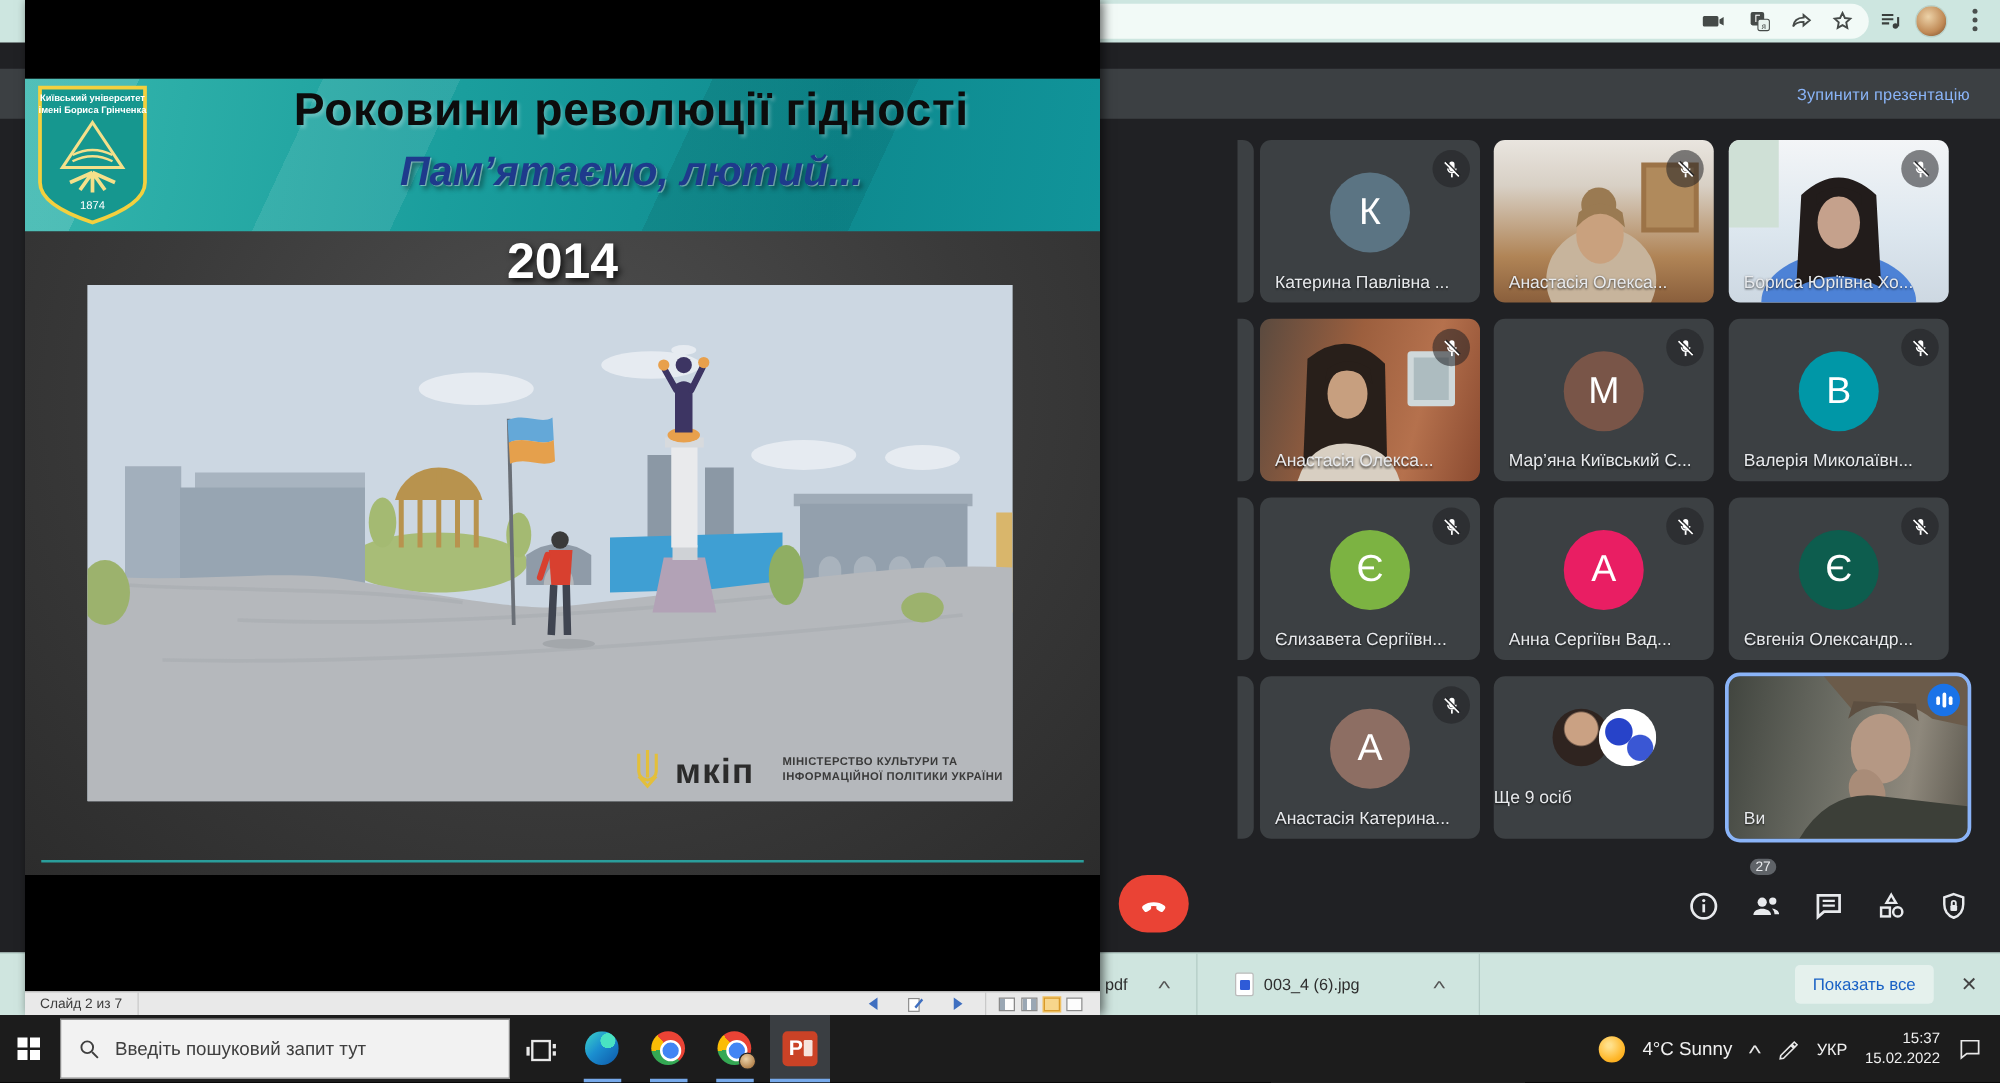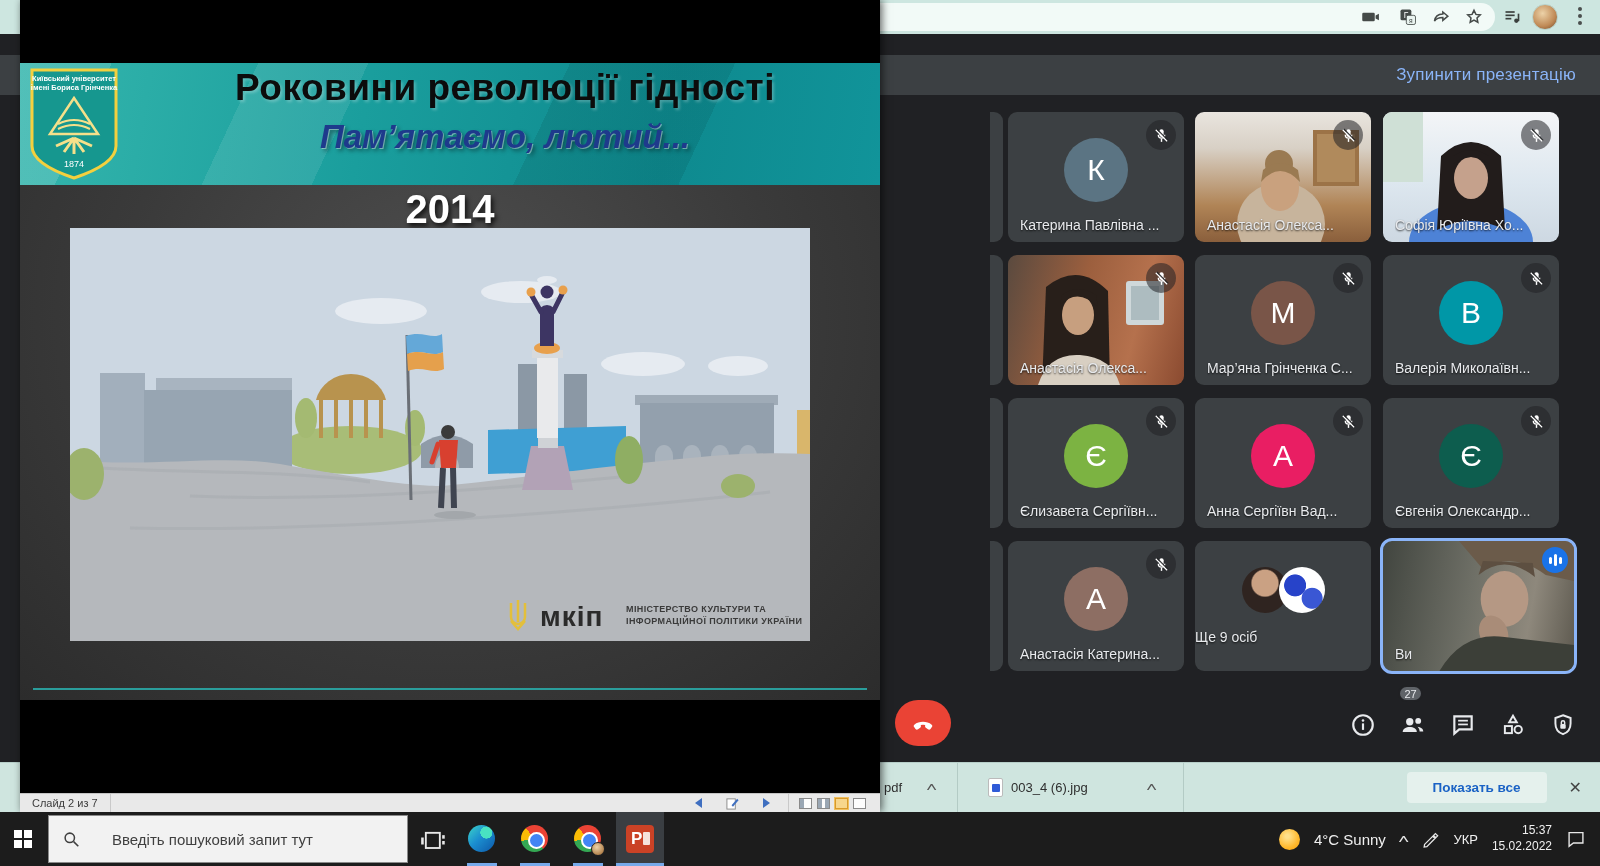--- a/index.html
+++ b/index.html
@@ -13,21 +13,21 @@
   .tb-ic { position:absolute; top:7px; width:20px; height:20px; }
   .tb-ic svg { width:100%; height:100%; }
   #avatar { position:absolute; left:1532px; top:4px; width:26px; height:26px; border-radius:50%;
             background:radial-gradient(circle at 40% 35%, #ecd2a8, #c08a56 60%, #6f4526); border:1px solid #b9d2ca; }
   #menu-dots { position:absolute; left:1578px; top:7px; width:4px; height:20px; }
   #menu-dots i { display:block; width:4px; height:4px; border-radius:50%; background:#4a4f4d; margin-bottom:3px; }
 
   
   #stopbar { position:absolute; left:0; top:55px; width:1600px; height:40px; background:#3c4043;
              display:flex; align-items:center; justify-content:flex-end; padding-right:24px; }
-  #stopbar span { color:#8ab4f8; font-size:17px; letter-spacing:.2px; cursor:pointer;text-align:center; }
+  #stopbar span { color:#8ab4f8; font-size:13px; letter-spacing:.2px; cursor:pointer;text-align:center; }
 
   
   .tile { position:absolute; width:176px; height:130px; background:#3c4043; border-radius:9px; overflow:hidden; }
   .tile .name { position:absolute; left:12px; bottom:9px; color:#e8eaed; font-size:14px;
                 text-shadow:0 1px 2px rgba(0,0,0,.8); white-space:nowrap; max-width:150px; overflow:hidden; z-index:4;}
   .tile .mic { position:absolute; top:8px; right:8px; width:30px; height:30px; border-radius:50%;
                background:rgba(32,33,36,.55); display:flex; align-items:center; justify-content:center; z-index:4;}
   .tile .mic svg { width:17px; height:17px; }
   .avatar-circle { position:absolute; left:50%; top:26px; transform:translateX(-50%); width:64px; height:64px;
                    border-radius:50%; display:flex; align-items:center; justify-content:center;
@@ -49,21 +49,21 @@
   #badge-count { position:absolute; left:1398px; top:685px; min-width:25px; height:17px; border-radius:9px;
                  background:#5f6368; border:2px solid #202124; color:#e8eaed; font-size:11px;
                  display:flex; align-items:center; justify-content:center; padding:0 4px; z-index:5; }
 
   
   #downloads { position:absolute; left:0; top:762px; width:1600px; height:50px; background:#cfe5df;
                border-top:1px solid #b7cfc9; display:flex; align-items:center; }
   .dl-chip { display:flex; align-items:center; height:100%; color:#2e2e2e; font-size:13px; }
   .dl-sep { width:1px; height:50px; background:#b3cbc5; }
   .chev { color:#555; font-size:12px; transform:scaleX(1.6); display:inline-block; }
-  #dl-show { color:#1a62c5; font-size:13.5px; background:rgba(255,255,255,.45); padding:8px 26px; border-radius:4px; cursor:pointer;font-weight:bold; }
+  #dl-show { color:#1a62c5; font-size:13.5px; background:rgba(255,255,255,.45); padding:8px 14px; border-radius:4px; cursor:pointer; }
   #dl-close { color:#444; font-size:16px; cursor:pointer; }
   .fileicon { width:15px; height:19px; background:#fff; border:1px solid #bbb; border-radius:2px; position:relative; margin-right:8px;}
   .fileicon:after { content:""; position:absolute; left:3px; top:5px; width:8px; height:8px; background:#2f5bd7; border-radius:1px;}
 
   
   #ppt { position:absolute; left:20px; top:0; width:860px; height:812px; background:#000; box-shadow:2px 0 8px rgba(0,0,0,.6); }
   #slide { position:absolute; left:0; top:63px; width:860px; height:637px;
            background:radial-gradient(ellipse at 50% 40%, #4f4f4f 0%, #3a3a3a 55%, #2c2c2c 100%); }
   #banner { position:absolute; left:0; top:0; width:860px; height:122px;
             background:linear-gradient(100deg,#35b6ad 0%, #1a9e9d 40%, #0e8a8f 75%, #11949a 100%); overflow:hidden;}
@@ -84,21 +84,21 @@
   #ppt-status .slidechip { padding:0 12px; }
   .st-sep { width:1px; height:19px; background:#c9c9c9; }
   .nav-arrow { width:0; height:0; border-top:5px solid transparent; border-bottom:5px solid transparent; }
   .view-ic { width:13px; height:11px; border:1px solid #8a8a8a; background:#fdfdfd; margin-right:5px; }
   .view-active { border:1px solid #d89a2b; background:#f7d68c; box-shadow:0 0 0 1px #f0c060; }
 
   
   #taskbar { position:absolute; left:0; top:812px; width:1600px; height:54px; background:#1c1c1c; }
   #search { position:absolute; left:48px; top:3px; width:360px; height:48px; background:#f2f2f2;
             border:1px solid #8a8a8a; display:flex; align-items:center; padding-left:14px; gap:12px; }
-  #search span { color:#3f3f3f; font-size:15px;margin-left:20px; }
+  #search span { color:#3f3f3f; font-size:15px; }
   .tb-app { position:absolute; top:13px; width:28px; height:28px; }
   .underline { position:absolute; top:51px; height:3px; background:#76a9ea; }
   #ppt-active { position:absolute; left:616px; top:0; width:48px; height:54px; background:#3a3e42; }
   #tray { position:absolute; right:0; top:0; height:54px; display:flex; align-items:center; gap:14px; padding-right:14px; color:#f0f0f0; }
   #sun { width:21px; height:21px; border-radius:50%; background:radial-gradient(circle at 40% 35%, #ffe08a 10%, #ffb92e 60%, #f79e05); }
   #weather-txt { font-size:15px; }
   #tray-chev { font-size:13px; color:#e8e8e8; transform:scaleX(1.5); }
   #lang { font-size:13px; }
   #clock { font-size:12px; text-align:right; line-height:1.3; }
   .winlogo { display:grid; grid-template-columns:8px 8px; grid-template-rows:8px 8px; gap:2px; }
@@ -224,21 +224,21 @@
         <svg viewBox="0 0 24 24">
           <g fill="#fff">
             <rect x="9" y="3" width="6" height="11" rx="3"></rect>
             <path d="M6.5 11a5.5 5.5 0 0 0 11 0h-1.8a3.7 3.7 0 0 1-7.4 0z"></path>
             <rect x="11" y="16.5" width="2" height="4.5"></rect>
           </g>
           <line x1="4" y1="4" x2="20" y2="20" stroke="#fff" stroke-width="2"></line>
           <line x1="5.4" y1="2.8" x2="21.4" y2="18.8" stroke="rgba(32,33,36,.9)" stroke-width="1.6"></line>
         </svg>
       </div>
-    <div class="name">Софія Юріївна Хо...</div>
+    <div class="name">Бориса Юріївна Хо...</div>
   </div>
 
   <div class="tile vid" style="left:1008px; top:255px; background:linear-gradient(105deg,#5a4a3f 0%,#9c5f3e 40%,#b5714d 70%,#8a4a30 100%)">
     <svg class="scene" viewBox="0 0 176 130" preserveAspectRatio="none">
       <rect x="118" y="26" width="38" height="44" rx="3" fill="#cfd8da"></rect>
         <rect x="123" y="31" width="28" height="34" fill="#adbcc0"></rect>
       <path d="M38,32 Q70,6 100,36 L102,130 L34,130 Z" fill="#281f1a"></path>
       <ellipse cx="70" cy="60" rx="16" ry="20" fill="#c79f7f"></ellipse>
       <path d="M52,50 Q70,32 90,52 L88,40 Q70,28 54,40 Z" fill="#281f1a"></path>
       <path d="M30,130 Q40,98 72,100 Q104,102 112,130 Z" fill="#d8cfc2"></path>
@@ -262,21 +262,21 @@
         <svg viewBox="0 0 24 24">
           <g fill="#fff">
             <rect x="9" y="3" width="6" height="11" rx="3"></rect>
             <path d="M6.5 11a5.5 5.5 0 0 0 11 0h-1.8a3.7 3.7 0 0 1-7.4 0z"></path>
             <rect x="11" y="16.5" width="2" height="4.5"></rect>
           </g>
           <line x1="4" y1="4" x2="20" y2="20" stroke="#fff" stroke-width="2"></line>
           <line x1="5.4" y1="2.8" x2="21.4" y2="18.8" stroke="rgba(32,33,36,.9)" stroke-width="1.6"></line>
         </svg>
       </div>
-    <div class="name">Мар’яна Грінченка С...</div>
+    <div class="name">Мар’яна Київський С...</div>
   </div>
   <div class="tile" style="left:1383px; top:255px">
     <div class="avatar-circle" style="background: rgb(0, 151, 167);">В</div>
     <div class="mic">
         <svg viewBox="0 0 24 24">
           <g fill="#fff">
             <rect x="9" y="3" width="6" height="11" rx="3"></rect>
             <path d="M6.5 11a5.5 5.5 0 0 0 11 0h-1.8a3.7 3.7 0 0 1-7.4 0z"></path>
             <rect x="11" y="16.5" width="2" height="4.5"></rect>
           </g>

